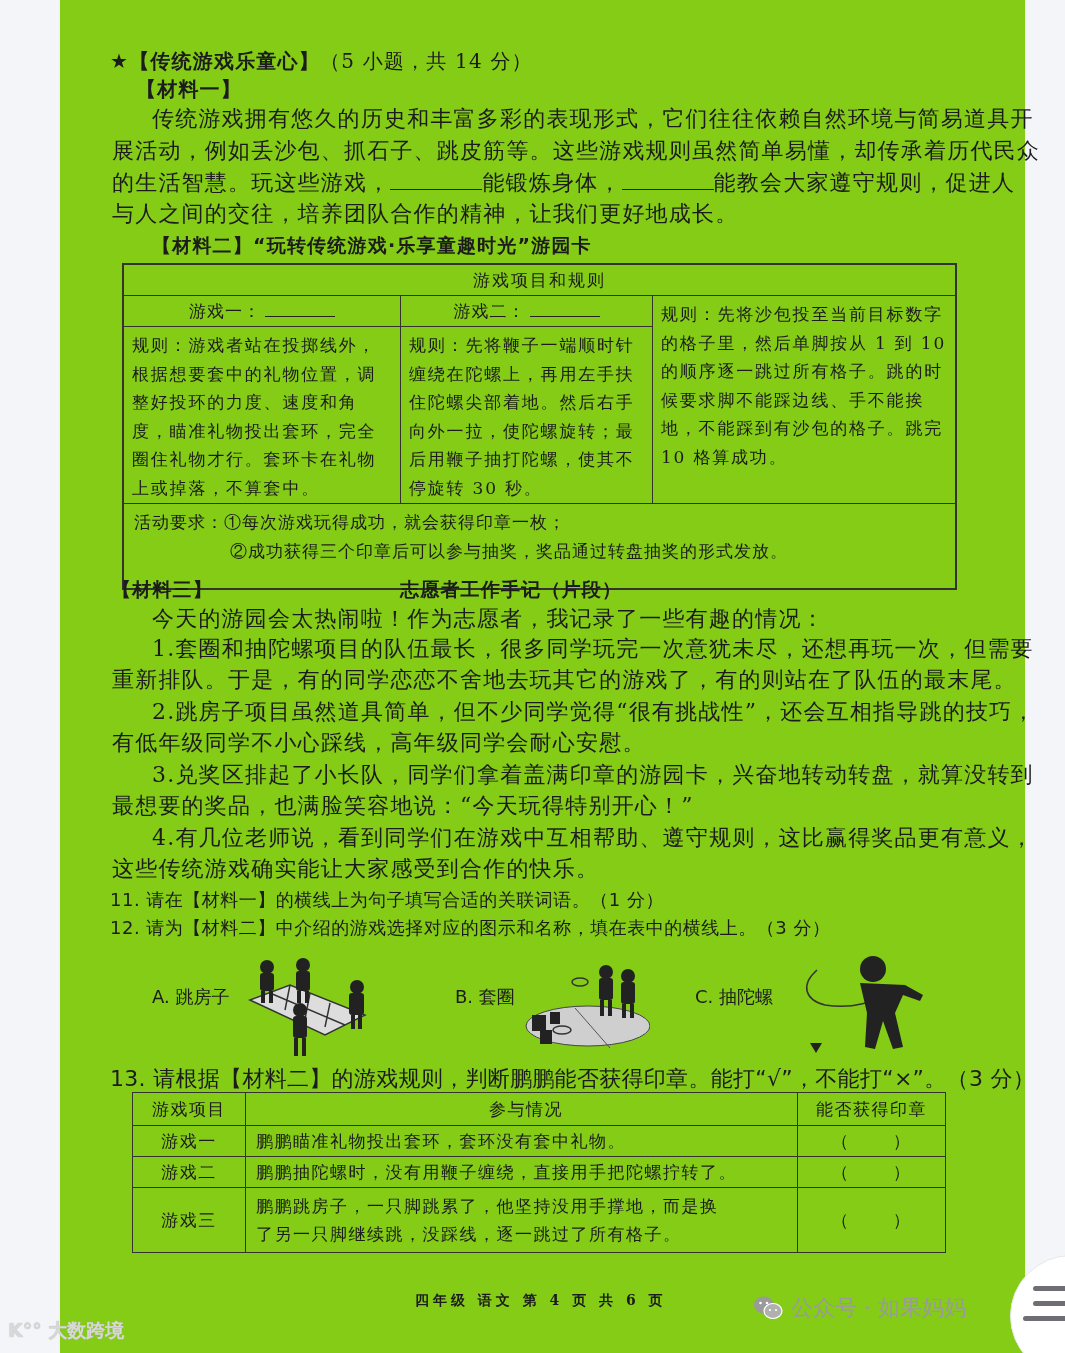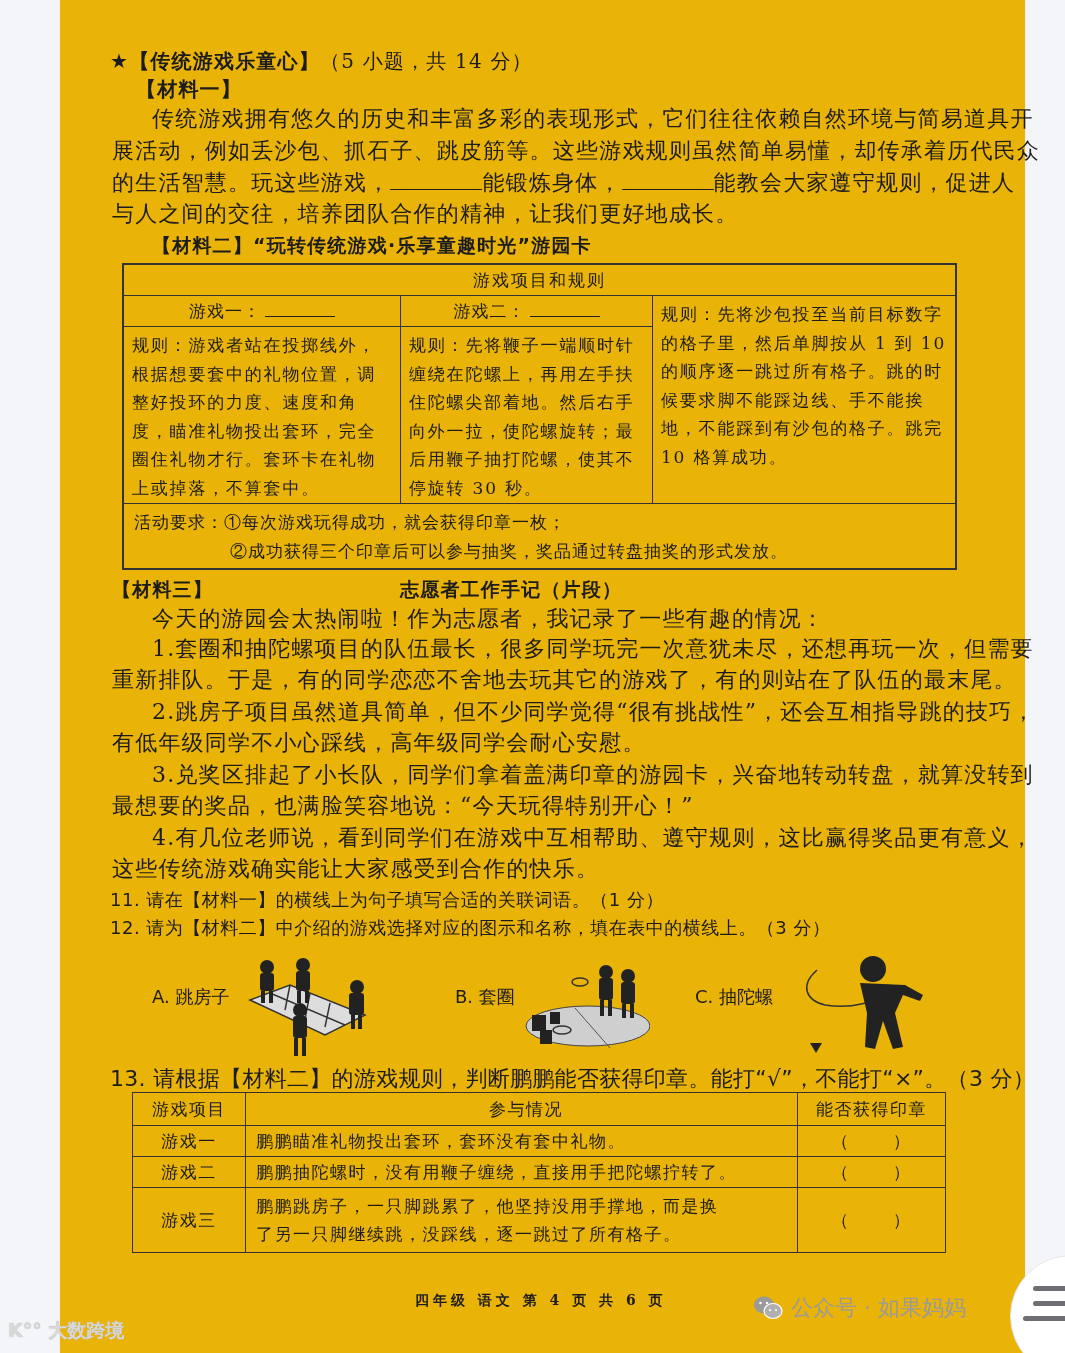--- a/index.html
+++ b/index.html
@@ -4,39 +4,39 @@
 <style>
   html, body { margin: 0; padding: 0; }
   body {
     width: 1065px; height: 1353px; position: relative; overflow: hidden;
     background: #f3f5f8;
     font-family: "DejaVu Serif", "Liberation Serif", serif;
     color: #1c1c1c;
   }
   .page {
     position: absolute; left: 60px; top: 0; width: 965px; height: 1353px;
-    background: #eab308;
+    background: #84cc16;
     box-shadow: 0 0 2px rgba(0,0,0,0.06);
   }
   .abs { position: absolute; white-space: nowrap; }
   .t { font-size: 22px; line-height: 30px; letter-spacing: 1.2px; }
   .bold { font-weight: bold; font-family: "DejaVu Sans", "Liberation Sans", sans-serif; }
   .blank { display: inline-block; border-bottom: 1.5px solid #222; vertical-align: baseline; height: 14px; }
 
   
   .card { position: absolute; left: 62px; top: 263px; width: 835px; border: 2px solid #333; box-sizing: border-box; }
   .card-head { height: 30px; border-bottom: 1.5px solid #333; text-align: center; font-size: 17px; line-height: 30px; letter-spacing: 2px; }
   .card-cols { display: flex; border-bottom: 1.5px solid #333; }
   .card-col { box-sizing: border-box; border-right: 1.5px solid #333; }
   .card-col:last-child { border-right: none; }
   .col1 { width: 277px; } .col2 { width: 252px; } .col3 { flex: 1; }
   .col-title { height: 30px; line-height: 30px; text-align: center; font-size: 17px; border-bottom: 1.5px solid #333; letter-spacing: 1px; }
   .col-title .blank { width: 70px; height: 12px; margin-left: 4px; }
   .col-body { padding: 4px 6px 10px 8px; font-size: 17px; line-height: 28.5px; white-space: normal; letter-spacing: 1.8px; height: 176px; box-sizing: border-box; }
-  .req { padding: 4px 8px 2px 10px; font-size: 17px; line-height: 29px; letter-spacing: 1px; }
+  .req { padding: 4px 8px 22px 10px; font-size: 17px; line-height: 29px; letter-spacing: 1px; }
   .req .indent { padding-left: 96px; }
 
   
   .judge { position: absolute; left: 72px; top: 1092px; border-collapse: collapse; font-size: 17px; }
   .judge td, .judge th { border: 1.5px solid #333; font-weight: normal; letter-spacing: 1.5px; }
   .judge th { height: 30px; font-family: "DejaVu Sans", "Liberation Sans", sans-serif; font-size: 17px; }
   .judge td { height: 28px; line-height: 28px; }
   .judge .c1 { width: 110px; text-align: center; }
   .judge .c2 { width: 540px; padding-left: 10px; text-align: left; }
   .judge .c3 { width: 145px; text-align: center; }

